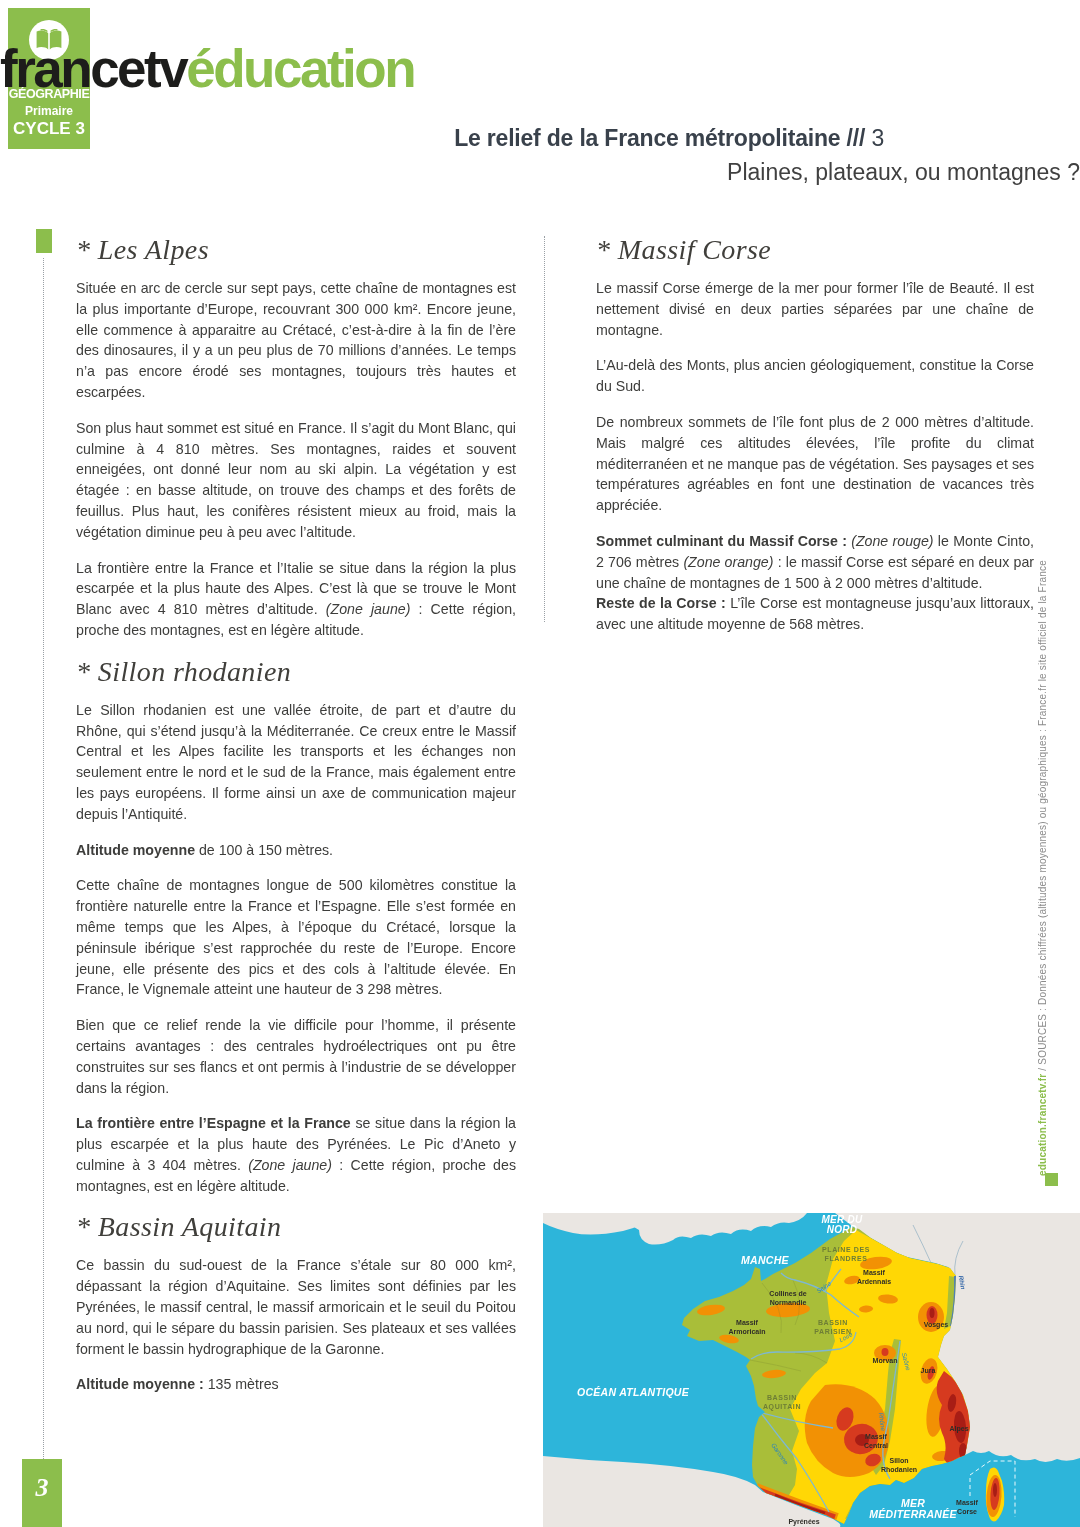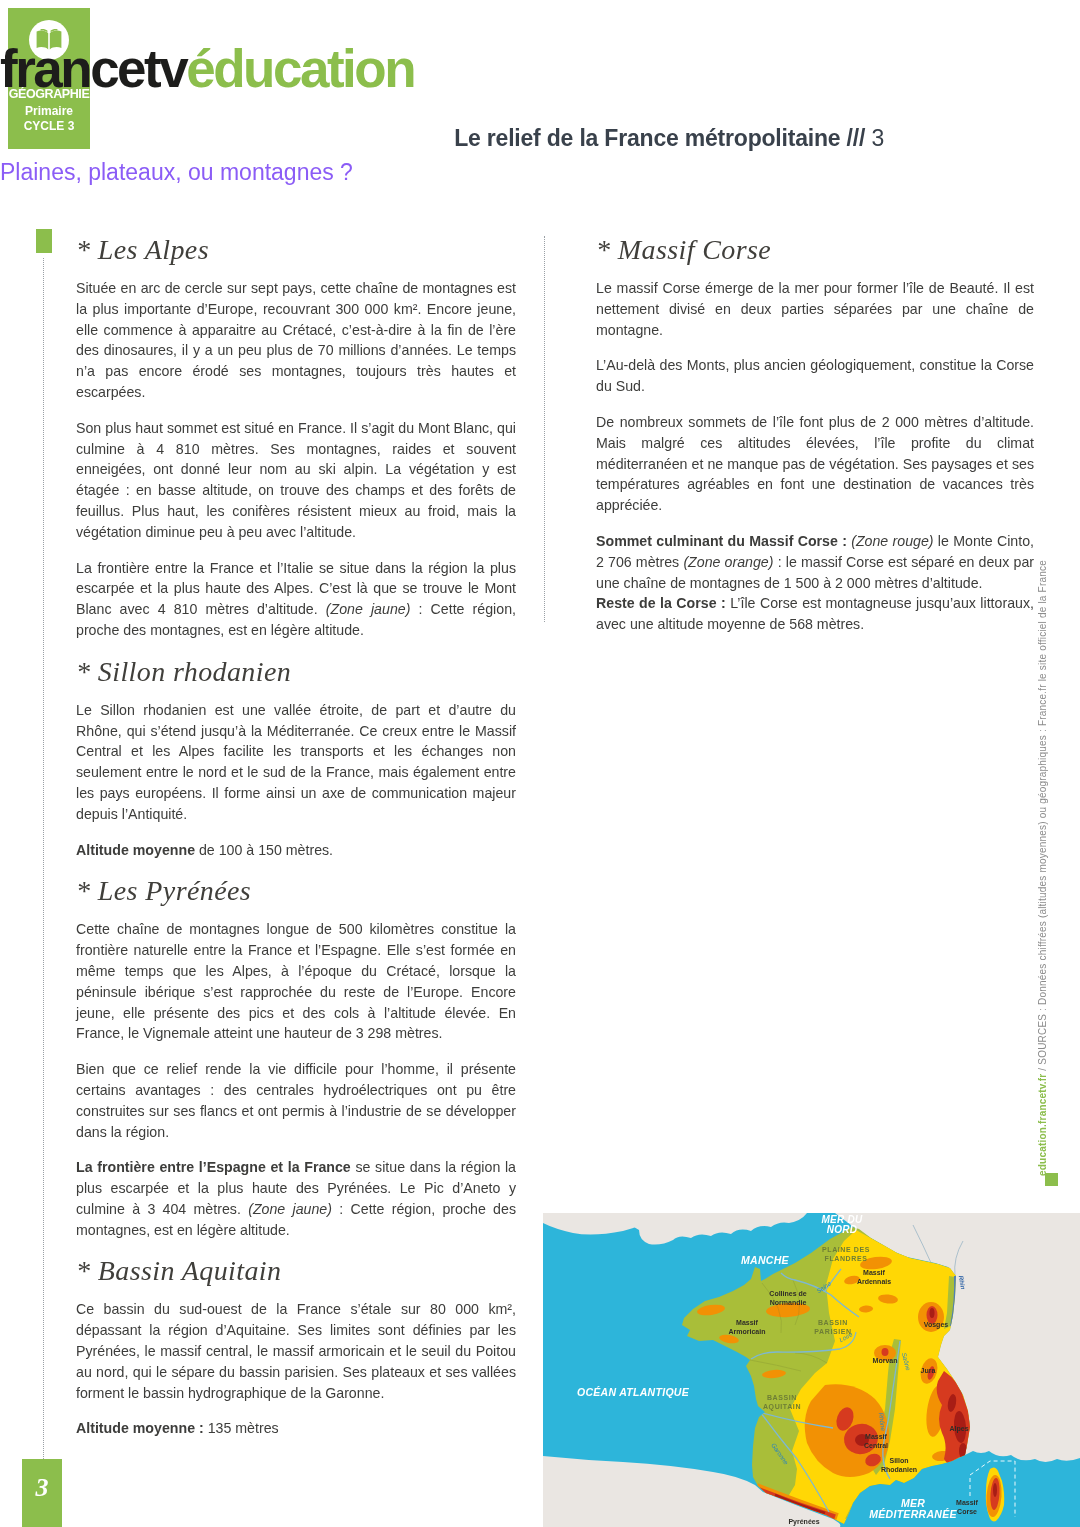--- a/index.html
+++ b/index.html
@@ -7,30 +7,30 @@
     width:1080px;height:1527px;position:relative;background:#ffffff;
     font-family:"Liberation Sans",sans-serif;overflow:hidden;
     -webkit-font-smoothing:antialiased;
   }
   
   .badge{position:absolute;left:8px;top:8px;width:82px;height:141px;background:#8CBE4C;
          text-align:center;color:#fff;}
   .badge .icon-wrap{margin-top:9px;}
   .badge .subject{font-size:12.5px;font-weight:bold;letter-spacing:-.4px;margin-top:20px;}
   .badge .level{font-size:12px;font-weight:bold;margin-top:3px;}
-  .badge .cycle{font-size:12px;font-weight:bold;margin-top:1px;}
+  .badge .cycle{font-size:17px;font-weight:bold;margin-top:1px;}
   .logo{position:absolute;left:0;top:38px;width:924px;text-align:left;
         font-weight:bold;font-size:53px;letter-spacing:-2.5px;}
   .logo .p1{color:#1D1D1B;}
   .logo .p2{color:#8CBE4C;}
   .title{position:absolute;left:0;top:125px;width:884px;text-align:right;
          font-size:23px;font-weight:bold;color:#39414B;letter-spacing:-.2px;}
   .title .num{font-weight:normal;}
-  .subtitle{position:absolute;left:0;top:159px;width:1080px;text-align:left;
-            font-size:23px;color:#8b5cf6;}
+  .subtitle{position:absolute;left:0;top:159px;width:1080px;text-align:right;
+            font-size:23px;color:#404040;}
   
   .sq{position:absolute;background:#8CBE4C;}
   .sq.marker{left:36px;top:229px;width:16px;height:24px;}
   .left-rule{position:absolute;left:43px;top:258px;height:1201px;width:0;
              border-left:1.5px dotted #9AA0A5;}
   .col-divider{position:absolute;left:544px;top:236px;height:386px;width:0;
                border-left:1.5px dotted #9AA0A5;}
   
   .col-left{position:absolute;left:76px;top:234px;width:440px;}
   .col-right{position:absolute;left:596px;top:234px;width:438px;}
@@ -101,21 +101,20 @@
     <p class="body"><span>Située en arc de cercle sur sept pays, cette chaîne de montagnes est la plus importante d’Europe, recouvrant 300 000 km². Encore jeune, elle commence à apparaitre au Crétacé, c’est-à-dire à la fin de l’ère des dinosaures, il y a un peu plus de 70 millions d’années. Le temps n’a pas encore érodé ses montagnes, toujours très hautes et escarpées.</span></p>
     <p class="body"><span>Son plus haut sommet est situé en France. Il s’agit du Mont Blanc, qui culmine à 4 810 mètres. Ses montagnes, raides et souvent enneigées, ont donné leur nom au ski alpin. La végétation y est étagée : en basse altitude, on trouve des champs et des forêts de feuillus. Plus haut, les conifères résistent mieux au froid, mais la végétation diminue peu à peu avec l’altitude.</span></p>
     <p class="body"><span>La frontière entre la France et l’Italie se situe dans la région la plus escarpée et la plus haute des Alpes. C’est là que se trouve le Mont Blanc avec 4 810 mètres d’altitude. </span><span class="i">(Zone jaune)</span><span> : Cette région, proche des montagnes, est en légère altitude.</span></p>
   </section>
   <section>
     <h2 class="sec">* Sillon rhodanien</h2>
     <p class="body"><span>Le Sillon rhodanien est une vallée étroite, de part et d’autre du Rhône, qui s’étend jusqu’à la Méditerranée. Ce creux entre le Massif Central et les Alpes facilite les transports et les échanges non seulement entre le nord et le sud de la France, mais également entre les pays européens. Il forme ainsi un axe de communication majeur depuis l’Antiquité.</span></p>
     <p class="body"><span class="b">Altitude moyenne</span><span> de 100 à 150 mètres.</span></p>
   </section>
   <section>
-    <h2 class="sec">* Les Pyrénées</h2>
     <p class="body"><span>Cette chaîne de montagnes longue de 500 kilomètres constitue la frontière naturelle entre la France et l’Espagne. Elle s’est formée en même temps que les Alpes, à l’époque du Crétacé, lorsque la péninsule ibérique s’est rapprochée du reste de l’Europe. Encore jeune, elle présente des pics et des cols à l’altitude élevée. En France, le Vignemale atteint une hauteur de 3 298 mètres.</span></p>
     <p class="body"><span>Bien que ce relief rende la vie difficile pour l’homme, il présente certains avantages : des centrales hydroélectriques ont pu être construites sur ses flancs et ont permis à l’industrie de se développer dans la région.</span></p>
     <p class="body"><span class="b">La frontière entre l’Espagne et la France</span><span> se situe dans la région la plus escarpée et la plus haute des Pyrénées. Le Pic d’Aneto y culmine à 3 404 mètres. </span><span class="i">(Zone jaune)</span><span> : Cette région, proche des montagnes, est en légère altitude.</span></p>
   </section>
   <section>
     <h2 class="sec">* Bassin Aquitain</h2>
     <p class="body"><span>Ce bassin du sud-ouest de la France s’étale sur 80 000 km², dépassant la région d’Aquitaine. Ses limites sont définies par les Pyrénées, le massif central, le massif armoricain et le seuil du Poitou au nord, qui le sépare du bassin parisien. Ses plateaux et ses vallées forment le bassin hydrographique de la Garonne.</span></p>
     <p class="body"><span class="b">Altitude moyenne :</span><span> 135 mètres</span></p>
   </section>
 </div>

